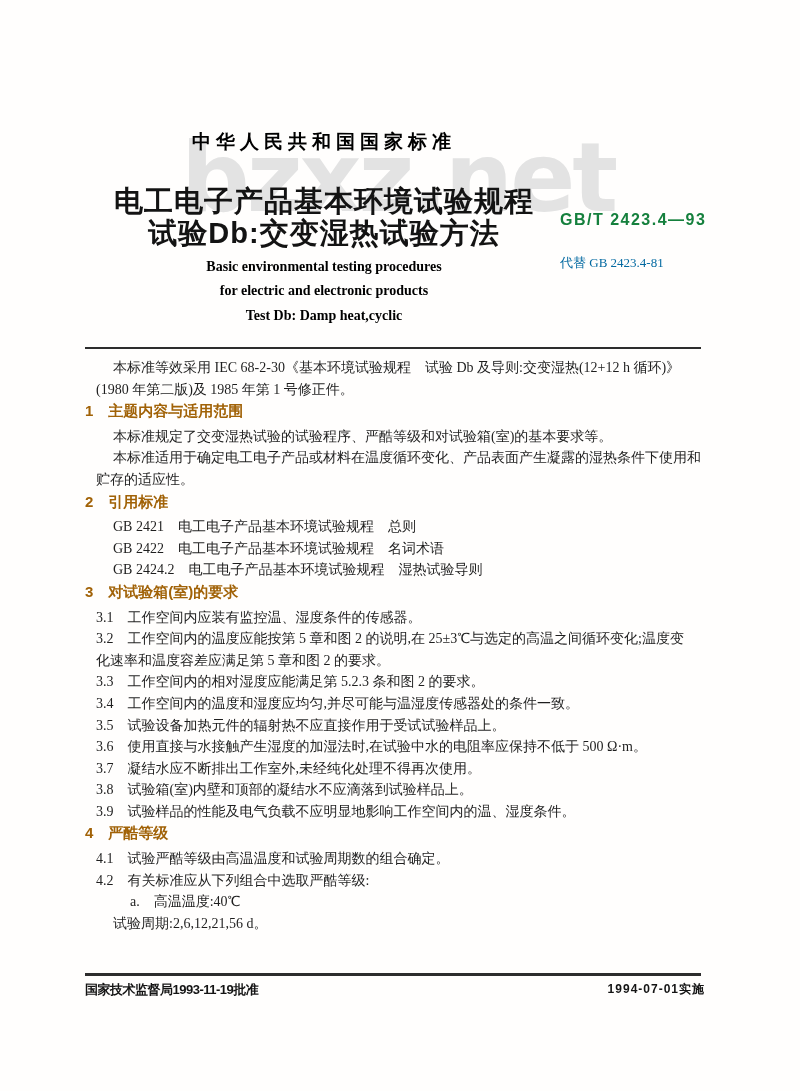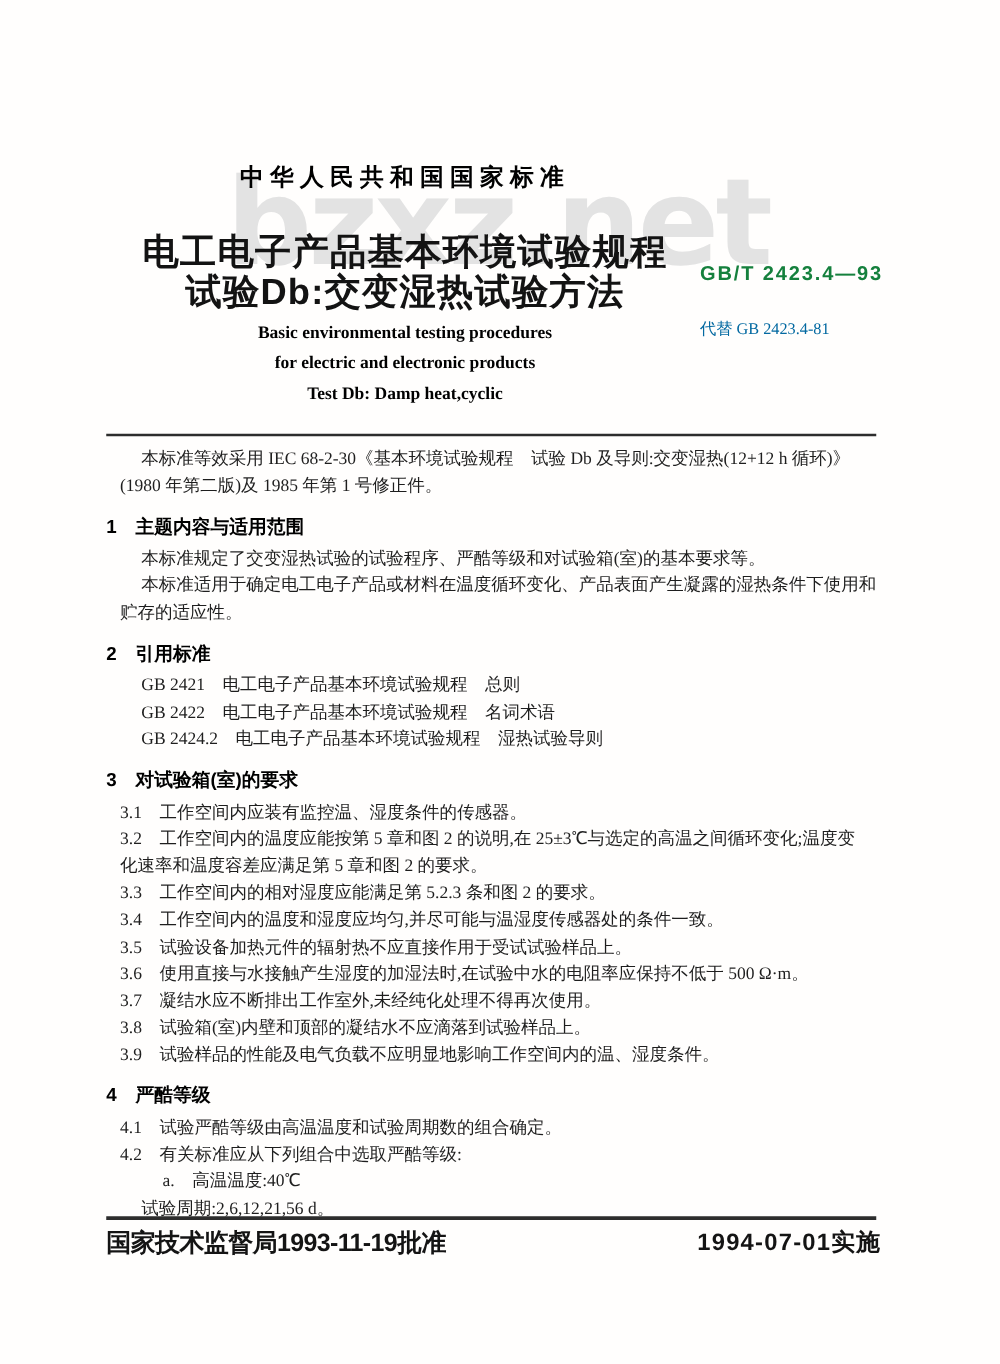--- a/index.html
+++ b/index.html
@@ -52,39 +52,39 @@
   .rule{position:absolute;left:85px;width:616px;background:#2d2d2d;}
   .rule.top{top:347px;height:2px;}
   .rule.bottom{top:973px;height:3px;}
   
   .content{
     position:absolute;left:85px;top:357px;width:640px;
     font-size:14px;line-height:21.6px;color:#1e1e1e;
   }
   .content .h{
     font-family:"Liberation Sans", sans-serif;
-    font-weight:bold;font-size:15px;color:#000000;
-    margin-top:11px;margin-bottom:4px;
+    font-weight:bold;font-size:15px;color:#a16207;
+    margin-bottom:4px;
   }
   .content .line{white-space:nowrap;}
   .ind0{margin-left:11px;}
   .ind1{margin-left:28px;}
   .ind2{margin-left:45px;}
   .ind3{margin-left:28px;}
   
   .approval{
     position:absolute;left:85px;top:981px;
     font-family:"Liberation Sans", sans-serif;
-    font-weight:bold;font-size:20px;letter-spacing:-0.5px;color:#141414;
+    font-weight:bold;font-size:13px;letter-spacing:-0.5px;color:#141414;
     white-space:nowrap;
   }
   .implementation{
     position:absolute;right:95px;top:981px;
     font-family:"Liberation Sans", sans-serif;
-    font-weight:bold;font-size:19px;letter-spacing:1px;color:#141414;
+    font-weight:bold;font-size:12px;letter-spacing:1px;color:#141414;
     white-space:nowrap;
   }
 </style>
 </head>
 <body>
 
 <div class="page">
 
   <div class="watermark">bzxz.net</div>
 

